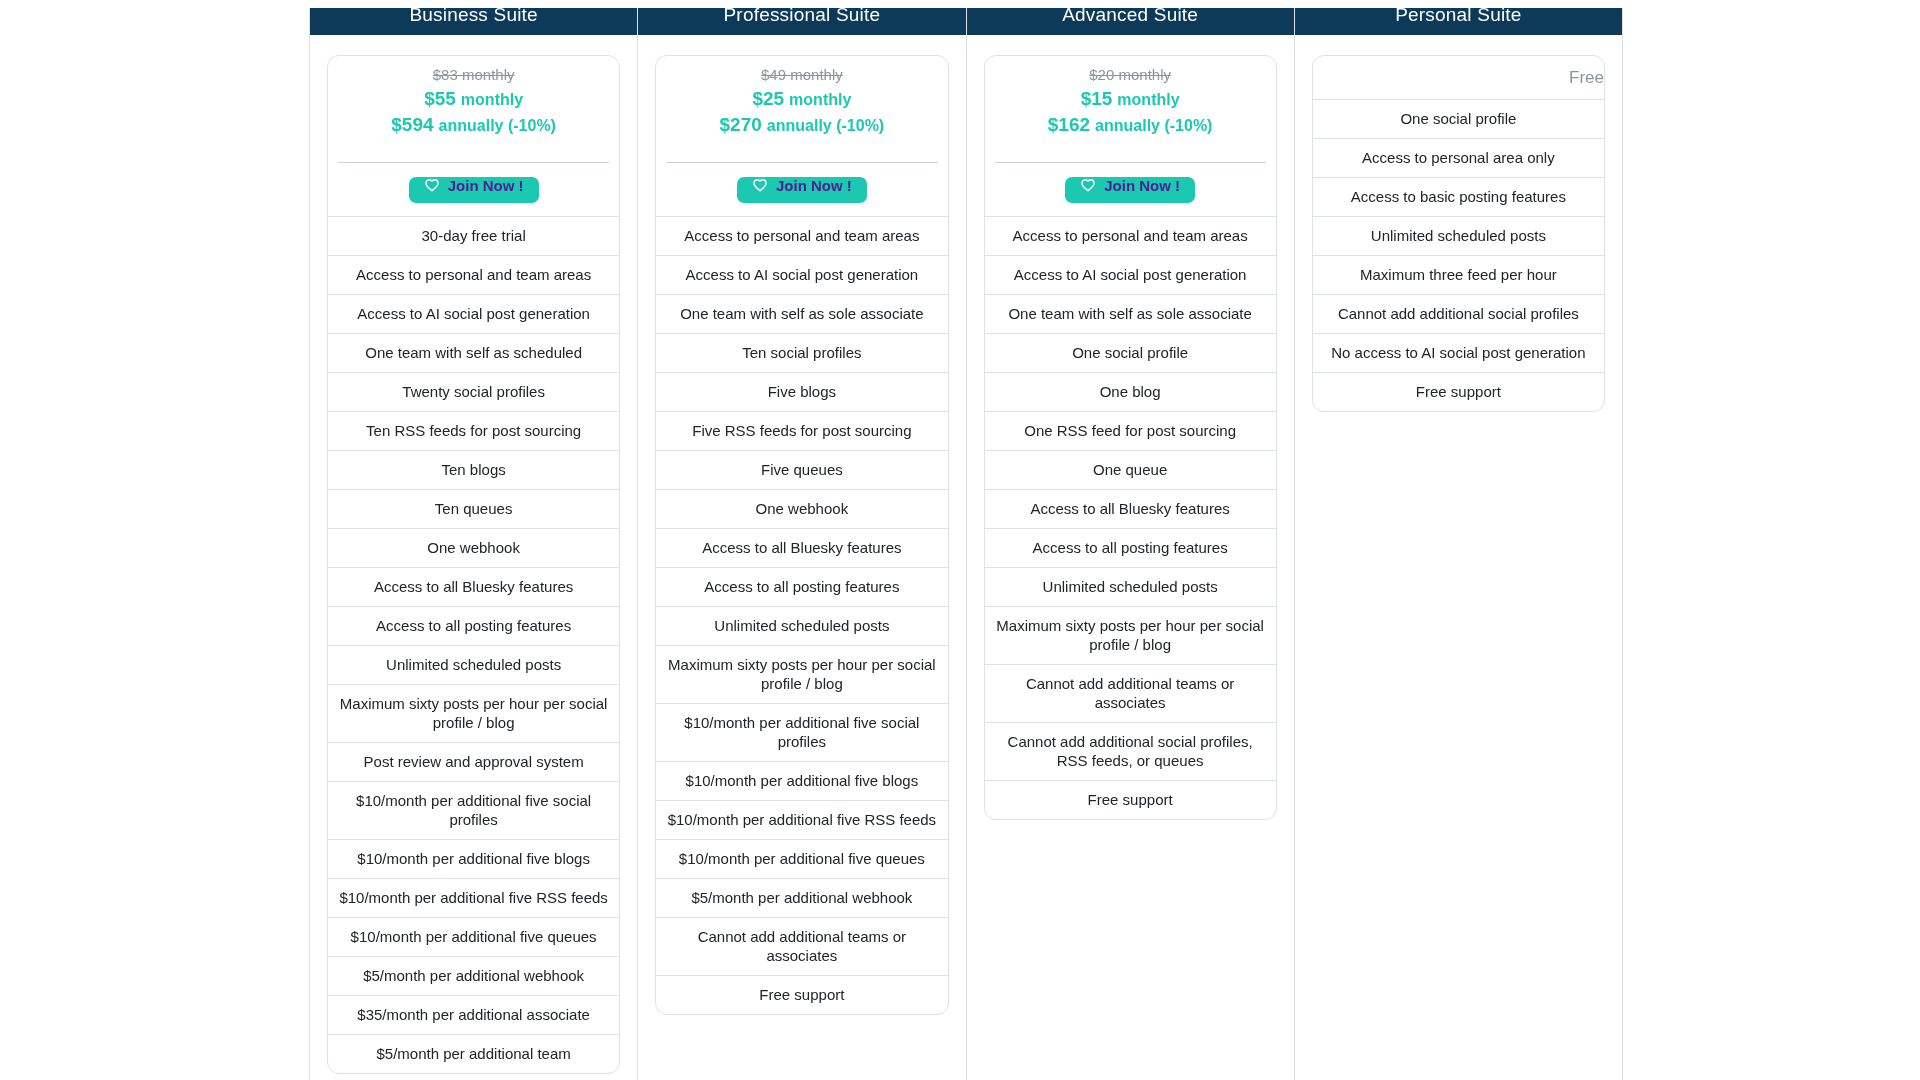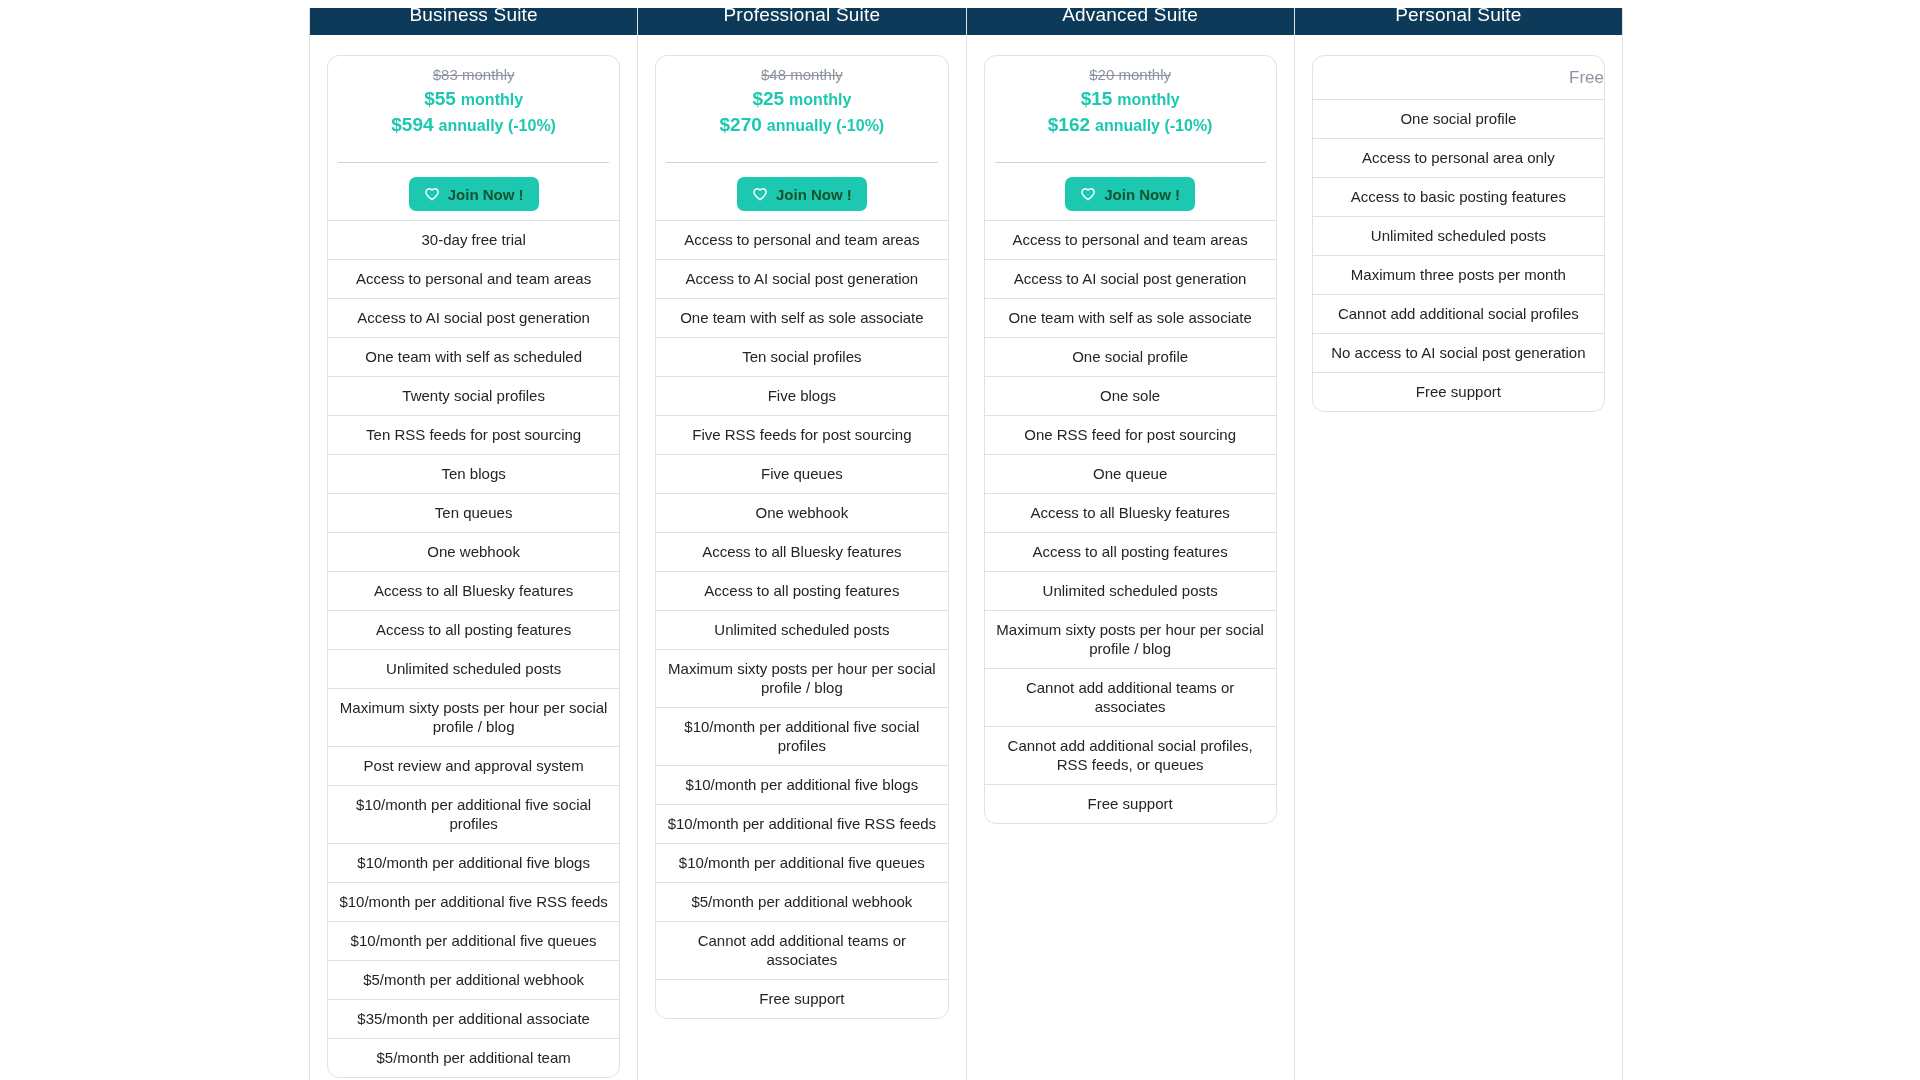--- a/index.html
+++ b/index.html
@@ -70,28 +70,27 @@
   .price-line .amount { font-size: 19px; }
   .price-line .suffix { font-size: 16px; margin-left: 5px; }
   .price-divider {
     height: 1px;
     background: #cdd2d8;
     margin: 25px 10px 0 10px;
   }
   .btn-row { text-align: center; padding: 14px 0 9px 0; }
   .join-btn {
     display: inline-flex;
-    align-items: center;
     gap: 8px;
-    height: 34px;
+    height: 26px;
     padding: 0 15px;
     background: #1cc8b0;
     border: none;
     border-radius: 7px;
-    color: #14532d;
+    color: #4c1d95;
     font-size: 15px;
     font-weight: 700;
     font-family: inherit;
     cursor: pointer;
   }
   .heart-svg { width: 16px; height: 16px; display: block; }
   .free-header {
     text-align: right;
     color: #8d949e;
     font-size: 17px;
@@ -167,21 +166,21 @@
       </div>
     </div>
   </div>
       <div class="column">
     <div class="col-header">
       <span class="title">Professional Suite</span>
     </div>
     <div class="col-body">
       <div class="card">
         <div class="price-block">
-          <div class="price-old">$48 monthly</div>
+          <div class="price-old">$49 monthly</div>
           <div class="price-line">
             <span class="amount m-amount">$25</span><span class="suffix m-suffix">monthly</span>
           </div>
           <div class="price-line">
             <span class="amount a-amount">$270</span><span class="suffix a-suffix">annually (-10%)</span>
           </div>
         </div>
         <div class="price-divider"></div>
         <div class="btn-row">
           <button class="join-btn">
@@ -243,21 +242,21 @@
             </span>
             <span class="join-label">Join Now !</span>
           </button>
         </div>
 
         <ul class="features">
               <li>Access to personal and team areas</li>
               <li>Access to AI social post generation</li>
               <li>One team with self as sole associate</li>
               <li>One social profile</li>
-              <li>One sole</li>
+              <li>One blog</li>
               <li>One RSS feed for post sourcing</li>
               <li>One queue</li>
               <li>Access to all Bluesky features</li>
               <li>Access to all posting features</li>
               <li>Unlimited scheduled posts</li>
               <li>Maximum sixty posts per hour per social profile / blog</li>
               <li>Cannot add additional teams or associates</li>
               <li>Cannot add additional social profiles, RSS feeds, or queues</li>
               <li>Free support</li>
             </ul>
@@ -270,21 +269,21 @@
     </div>
     <div class="col-body">
       <div class="card">
 
         <div class="free-header">Free</div>
         <ul class="features">
               <li>One social profile</li>
               <li>Access to personal area only</li>
               <li>Access to basic posting features</li>
               <li>Unlimited scheduled posts</li>
-              <li>Maximum three posts per month</li>
+              <li>Maximum three feed per hour</li>
               <li>Cannot add additional social profiles</li>
               <li>No access to AI social post generation</li>
               <li>Free support</li>
             </ul>
       </div>
     </div>
   </div>
     </div>
 </div>
 

